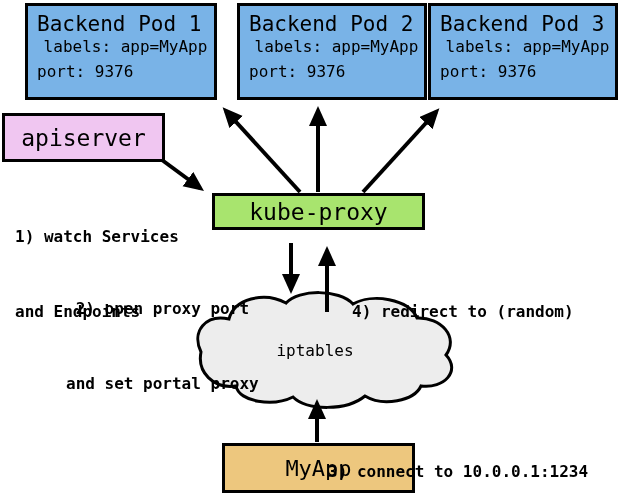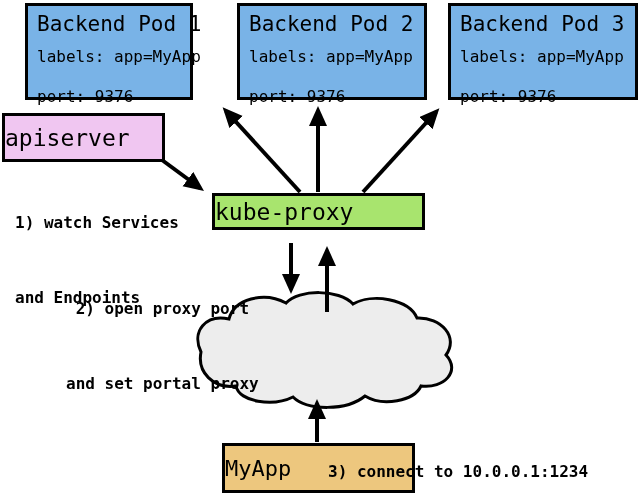--- a/index.html
+++ b/index.html
@@ -1,31 +1,31 @@
 <!DOCTYPE html>
 <html><head>
 <meta charset="utf-8">
 <style>
   html,body{margin:0;padding:0;background:#fff;}
   #stage{
     position:relative;width:640px;height:494px;background:#fff;overflow:hidden;
     font-family:"DejaVu Sans Mono","Liberation Mono",monospace;color:#000;
   }
   .box{position:absolute;border:3px solid #000;box-sizing:border-box;}
-  .pod{background:#79b3e7;width:168px;height:97px;}
+  .pod{background:#79b3e7;width:192px;height:97px;}
   .pod-title{font-size:21px;line-height:26px;margin:5px 0 0 9px;white-space:pre;}
   .pod-line{font-size:16px;line-height:19px;margin-left:9px;white-space:pre;}
-  .pod-line.first{margin-top:10px;}
-  .pod-line.second{margin-top:21px;}
-  .node{display:flex;align-items:center;justify-content:flex-start;white-space:pre;}
+  .pod-line.first{margin-top:0;text-align:center;}
+  .pod-line.second{margin-top:6px;}
+  .node{display:flex;align-items:center;justify-content:center;white-space:pre;}
   #apiserver-box{left:2px;top:113px;width:163px;height:49px;background:#f0c6f1;font-size:23px;}
   #kube-proxy-box{left:212px;top:193px;width:213px;height:37px;background:#a8e46e;font-size:23px;}
   #client-box{left:222px;top:443px;width:193px;height:50px;background:#edc77e;font-size:22px;}
   .annot{position:absolute;font-size:16px;font-weight:bold;line-height:25px;white-space:pre;}
-  #annot-1{left:15px;top:160px;}
+  #annot-1{left:15px;top:174px;}
   #annot-2{left:66px;top:246px;text-align:center;}
   #annot-3{left:328px;top:409px;}
   #annot-4{left:352px;top:249px;}
   #annot-5{left:412px;top:144px;}
   #iptables-label{
     position:absolute;left:263px;top:340px;width:104px;height:22px;
     font-size:16px;line-height:22px;text-align:center;white-space:pre;
   }
   svg{position:absolute;left:0;top:0;}
   .arrow{stroke:#000;stroke-width:4;fill:none;}
@@ -66,43 +66,45 @@
   <div class="box pod" style="left:25px;top:3px;">
     <div class="pod-title">Backend Pod 1</div>
     <div class="pod-line first">labels: app=MyApp</div>
     <div class="pod-line second">port: 9376</div>
   </div>
   <div class="box pod" style="left:237px;top:3px;width:190px;">
     <div class="pod-title">Backend Pod 2</div>
     <div class="pod-line first">labels: app=MyApp</div>
     <div class="pod-line second">port: 9376</div>
   </div>
-  <div class="box pod" style="left:448px;top:3px;width:190px;">
+  <div class="box pod" style="left:428px;top:3px;width:190px;">
     <div class="pod-title">Backend Pod 3</div>
     <div class="pod-line first">labels: app=MyApp</div>
     <div class="pod-line second">port: 9376</div>
   </div>
 
   <div class="box node" id="apiserver-box">
     <span>apiserver</span>
   </div>
   <div class="box node" id="kube-proxy-box">
     <span>kube-proxy</span>
   </div>
   <div class="box node" id="client-box">
     <span>MyApp</span>
   </div>
+  <div id="iptables-label">iptables</div>
 
   <div class="annot" id="annot-1">
     <div>1) watch Services</div>
     <div>and Endpoints</div>
   </div>
   <div class="annot" id="annot-2">
     <div>2) open proxy port</div>
     <div>and set portal proxy</div>
   </div>
   <div class="annot" id="annot-3">
     <div>3) connect to 10.0.0.1:1234</div>
   </div>
   <div class="annot" id="annot-4">
+    <div>4) redirect to (random)</div>
   </div>
 
 </div>
 
 </body></html>

